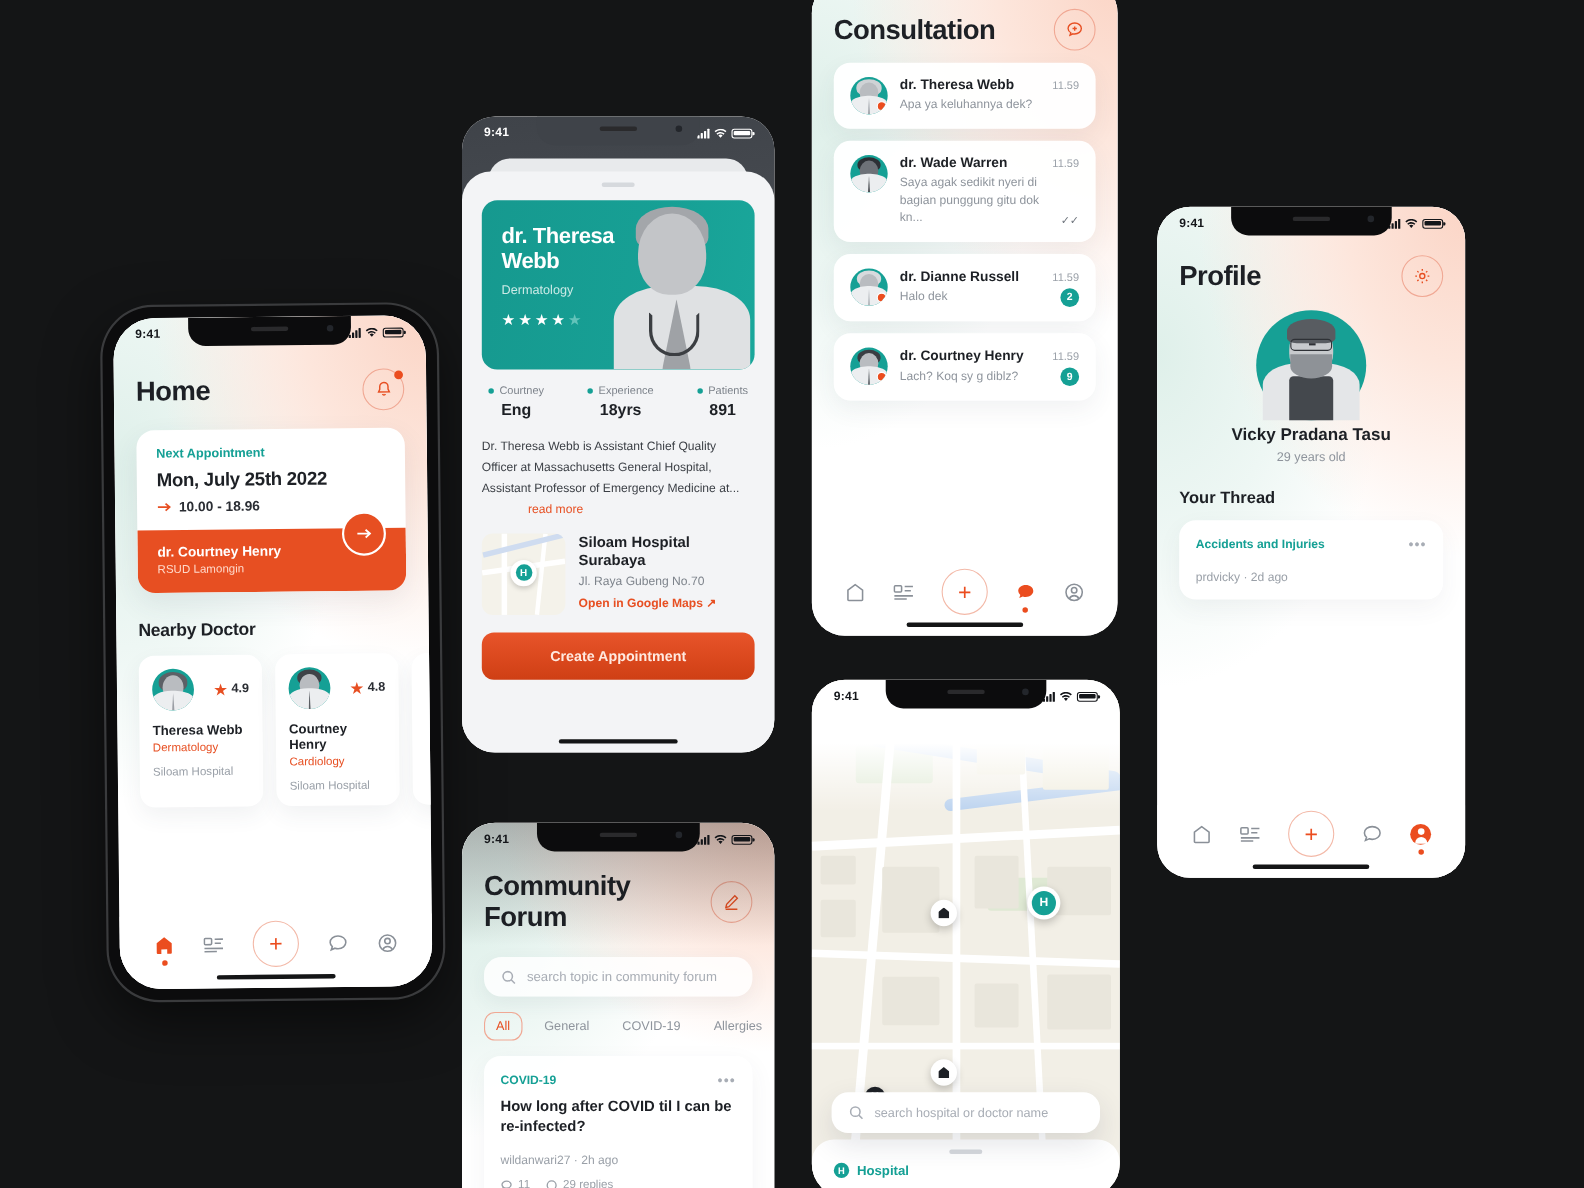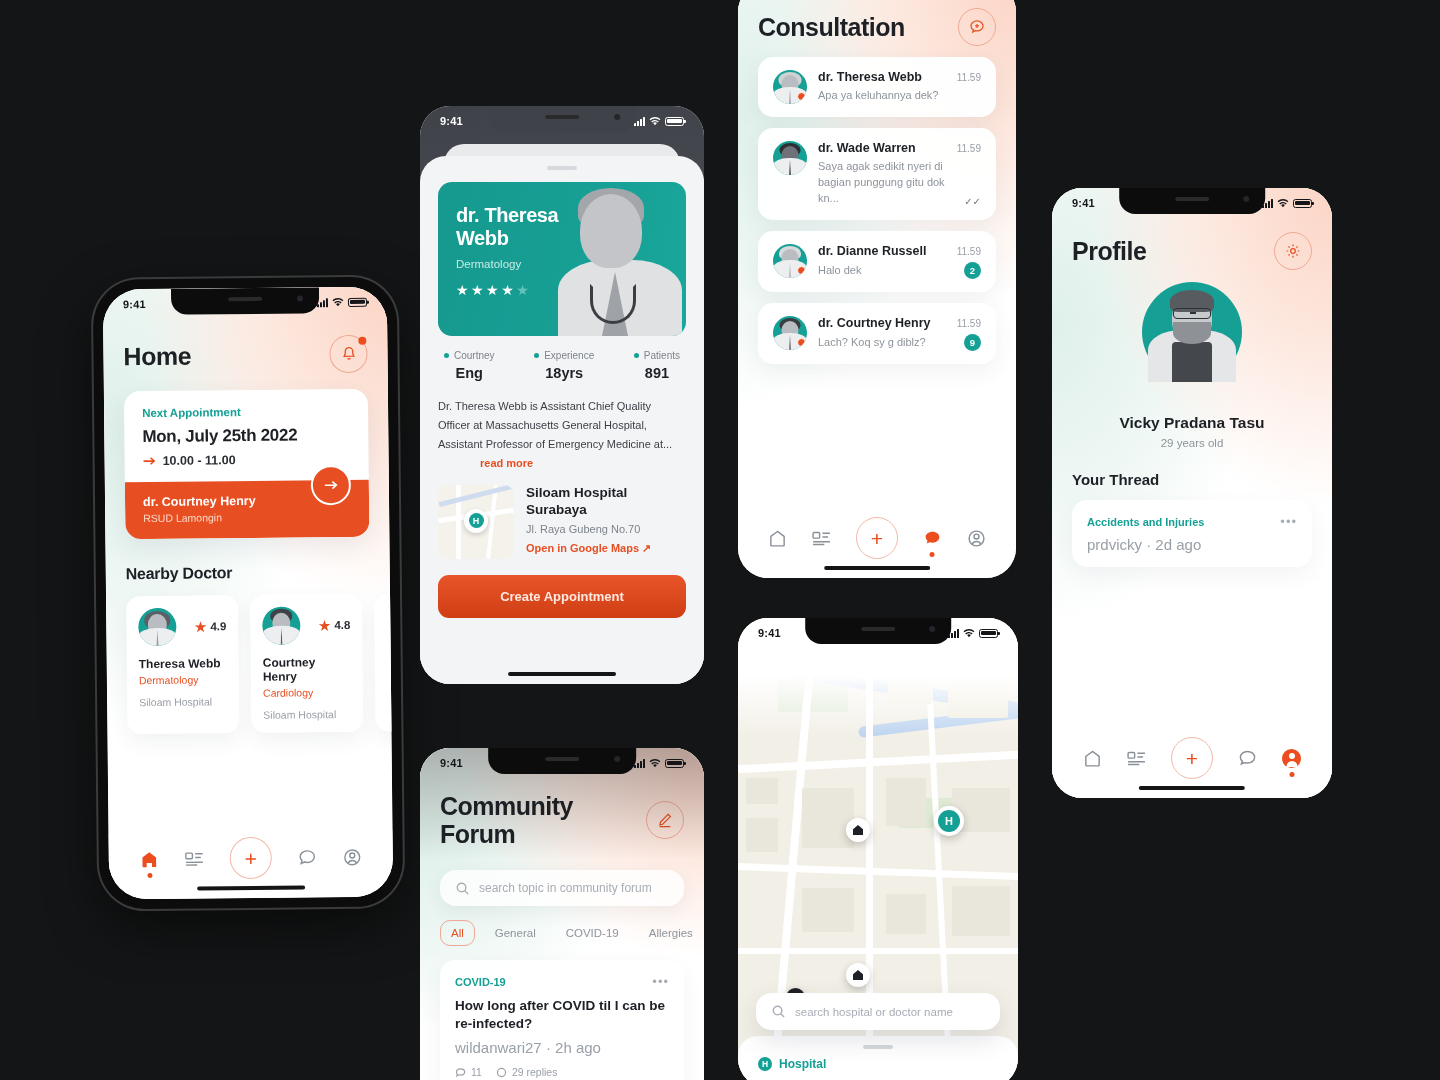--- a/index.html
+++ b/index.html
@@ -202,21 +202,21 @@
   .hp-head { position:absolute; left: 26px; top: 8px; width: 62px; height: 74px; border-radius: 50% 50% 45% 45%; background:#c3c5c8; }
   .hp-hair { position:absolute; left: 24px; top: 2px; width: 66px; height: 40px; border-radius: 50% 50% 30% 30%; background:#a3a6aa; }
   .hp-body { position:absolute; left: 4px; bottom: 0; width: 124px; height: 76px; border-radius: 40% 40% 0 0; background:#dfe1e3; }
   .hp-coat { position:absolute; left: 48px; bottom: 0; width: 26px; height: 64px; background:#9fa2a6; clip-path: polygon(50% 0,100% 100%,0 100%); }
   .hp-steth { position:absolute; left: 36px; bottom: 12px; width: 46px; height: 40px; border: 3px solid #3b3e42; border-top-color: transparent; border-radius: 0 0 28px 28px; }
   .stats { display: flex; justify-content: space-between; padding: 14px 6px 0; }
   .stat-lbl { font-size: 10px; color:#7d838b; display:flex; align-items:center; gap:5px; }
   .stat-lbl::before { content:''; width:5px;height:5px;border-radius:50%;background:#15a095; }
   .stat-val { font-size: 14.5px; font-weight: bold; color:#1d2025; margin-top: 4px; text-align:center; }
   .bio { font-size: 11px; line-height: 1.72; color:#3b3f45; margin-top: 16px; }
-  .readmore { color:#e74f22; font-size: 11px; font-weight: bold; margin-top: 3px; padding-left: 42px; }
+  .readmore { color:#e74f22; font-size: 11px; font-weight: normal; margin-top: 3px; padding-left: 42px; }
   .hosp-row { display: flex; gap: 12px; margin-top: 16px; }
   .minimap {
     width: 76px; height: 74px; border-radius: 10px; flex: 0 0 auto; position: relative; overflow: hidden;
     background: #f4f2ea;
   }
   .mm-road { position:absolute; background:#fff; }
   .mm-water { position:absolute; background:#cfdcf0; }
   .mm-pin {
     position:absolute; left:26px; top:24px; width:24px; height:24px; border-radius:50%;
     background:#fff; box-shadow:0 2px 5px rgba(0,0,0,.18);
@@ -255,21 +255,21 @@
   .tab { font-size: 11.5px; color:#8e949c; padding: 6px 10px; border-radius: 10px; flex: 0 0 auto; }
   .tab.active { color:#e74f22; border: 1px solid #f0a894; }
   .post-card {
     background: rgba(255,255,255,.9); border-radius: 15px; padding: 14px 15px; margin-top: 14px;
     box-shadow: 0 8px 22px rgba(60,70,90,.06);
   }
   .post-top { display:flex; align-items:center; justify-content:space-between; }
   .post-tag { font-size: 11px; font-weight: bold; color:#15a095; }
   .dots { color:#a8adb5; font-size: 13px; letter-spacing:1px; }
   .post-title { font-size: 13.5px; font-weight: bold; color:#1d2025; margin-top: 8px; line-height: 1.3; }
-  .post-meta { font-size: 15px; color:#9aa0a8; margin-top: 7px; }
+  .post-meta { font-size: 11px; color:#9aa0a8; margin-top: 17px; }
   .post-stats { display:flex; gap:14px; margin-top: 10px; font-size: 10.5px; color:#9aa0a8; align-items:center; }
   .p4-overlay { position:absolute; inset:0; z-index: 9; pointer-events:none;
     background: linear-gradient(180deg, rgba(20,21,22,.30) 0%, rgba(20,21,22,0) 28%); }
 
   
   #p5 { left: 738px; top: 618px; width: 280px; height: 470px; }
   .map-canvas { position:absolute; inset:0; background:#f2efe6; }
   .mk-block { position:absolute; background:#e9e6dc; border-radius:2px; }
   .mk-green { position:absolute; background:#dfe9d4; border-radius:3px; }
   .mk-road { position:absolute; background:#ffffff; }
@@ -304,21 +304,21 @@
     width: 100px; height: 100px; margin: 12px auto 0; position: relative;
   }
   .pa-circle { position:absolute; inset:0; border-radius:50%; background:#16a095; }
   .pa-body { position:absolute; bottom:0; left:6px; width:88px; height:52px; background:#e4e6e8; border-radius:38% 38% 0 0; }
   .pa-apron { position:absolute; bottom:0; left:30px; width:40px; height:40px; background:#44484d; border-radius:4px 4px 0 0; }
   .pa-head { position:absolute; left:30px; top:12px; width:40px; height:48px; border-radius:50% 50% 44% 44%; background:#c7cacd; }
   .pa-hair { position:absolute; left:28px; top:8px; width:44px; height:22px; border-radius:50% 50% 20% 20%; background:#585c61; }
   .pa-beard { position:absolute; left:31px; top:40px; width:38px; height:22px; border-radius:0 0 50% 50%; background:#8e9297; }
   .pa-glass { position:absolute; left:31px; top:26px; width:38px; height:11px; border:1.6px solid #2e3136; border-radius:4px; }
   .pa-glass::before { content:''; position:absolute; left:16px; top:3px; width:6px; height:1.6px; background:#2e3136; }
-  .prof-name { text-align:center; font-size: 15.5px; font-weight:bold; color:#1d2025; margin-top: 32px; }
+  .prof-name { text-align:center; font-size: 15.5px; font-weight:bold; color:#1d2025; margin-top: 5px; }
   .prof-age { text-align:center; font-size: 11.5px; color:#8e949c; margin-top: 5px; }
   .metrics { display:flex; gap: 12px; margin-top: 16px; }
   .metric { flex:1; background:#fff; border-radius: 13px; padding: 12px 14px; box-shadow: 0 8px 20px rgba(60,70,90,.07); }
   .metric .m-lbl { font-size: 10px; color:#7d838b; display:flex;align-items:center;gap:5px; }
   .metric .m-lbl::before { content:''; width:5px;height:5px;border-radius:50%;background:#15a095; }
   .metric .m-val { font-size: 14.5px; font-weight:bold; color:#1d2025; margin-top: 6px; }
   .thread-title { font-size: 15px; font-weight:bold; color:#1d2025; margin-top: 22px; }
   .nav-prof-active { width:19px;height:19px;border-radius:50%;background:#eb4d1f; position:relative; }
   .nav-prof-active::after { content:''; position:absolute; left:50%; top:4px; transform:translateX(-50%); width:6px;height:6px;border-radius:50%; background:#fff; }
   .nav-prof-active::before { content:''; position:absolute; left:50%; bottom:1px; transform:translateX(-50%); width:11px;height:6px;border-radius:6px 6px 0 0; background:#fff; }
@@ -372,21 +372,21 @@
         </div>
 
         <div class="appt-card" style="margin-top:16px">
           <div class="appt-top">
             <div class="appt-label">Next Appointment</div>
             <div class="appt-date">Mon, July 25th 2022</div>
             <div class="appt-time">
               <svg class="ic" width="13" height="10" viewBox="0 0 14 10" fill="none" stroke="#e74f22" stroke-width="1.7">
                   <path d="M1 5h11M8.5 1.5 12.5 5 8.5 8.5"></path>
                 </svg>
-              <span>10.00 - 11.00</span>
+              <span>10.00 - 18.96</span>
             </div>
           </div>
           <div class="appt-bottom">
             <div class="appt-doc">dr. Courtney Henry</div>
             <div class="appt-hosp">RSUD Lamongin</div>
           </div>
           <div class="appt-go">
             <svg class="ic" width="14" height="10" viewBox="0 0 14 10" fill="none" stroke="#fff" stroke-width="1.6">
                 <path d="M1 5h11M8.5 1.5 12.5 5 8.5 8.5"></path>
               </svg>

